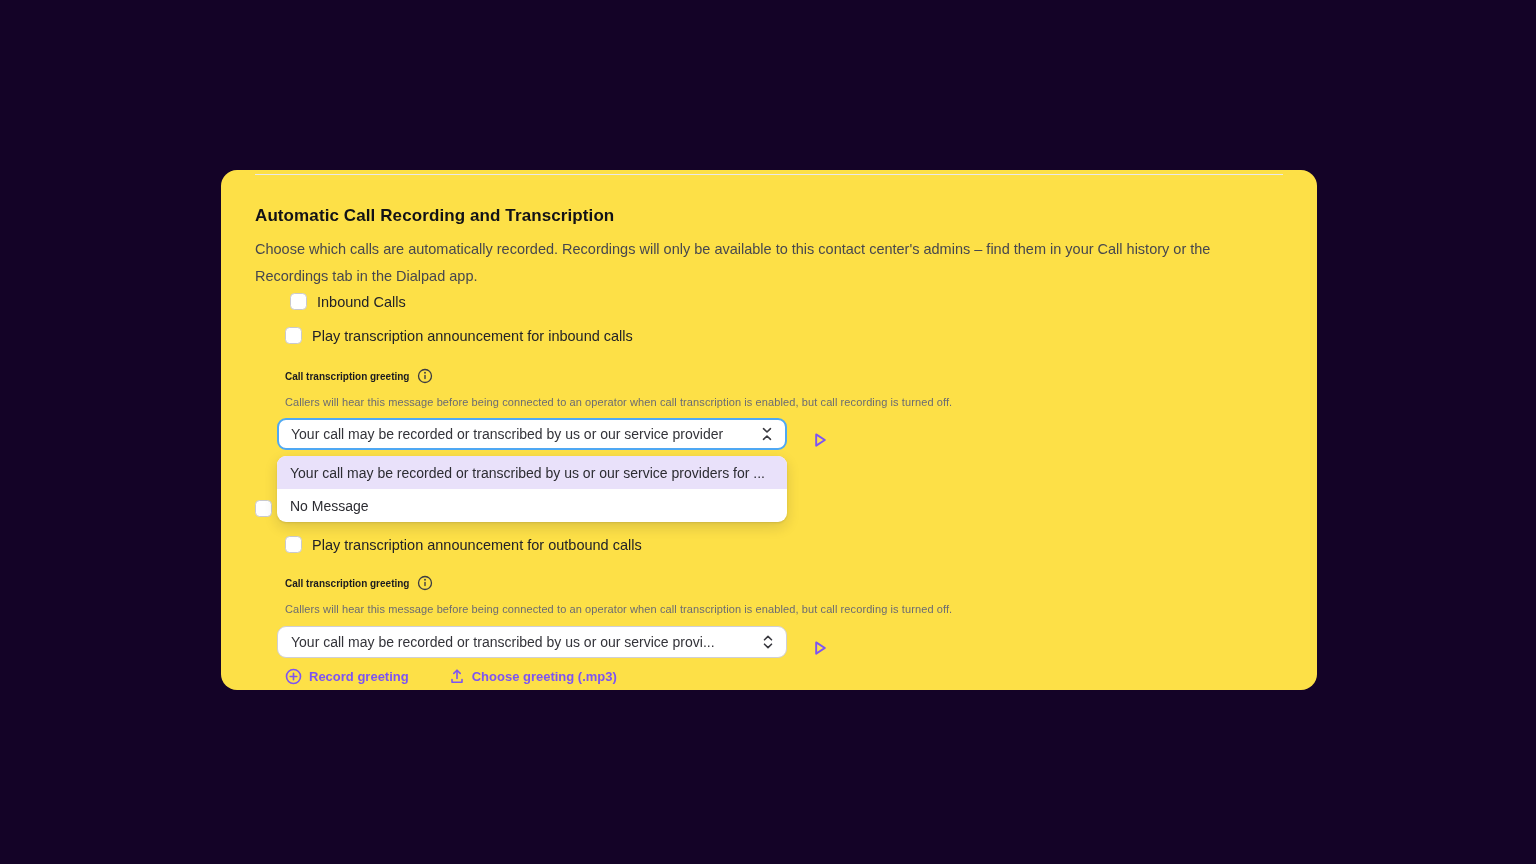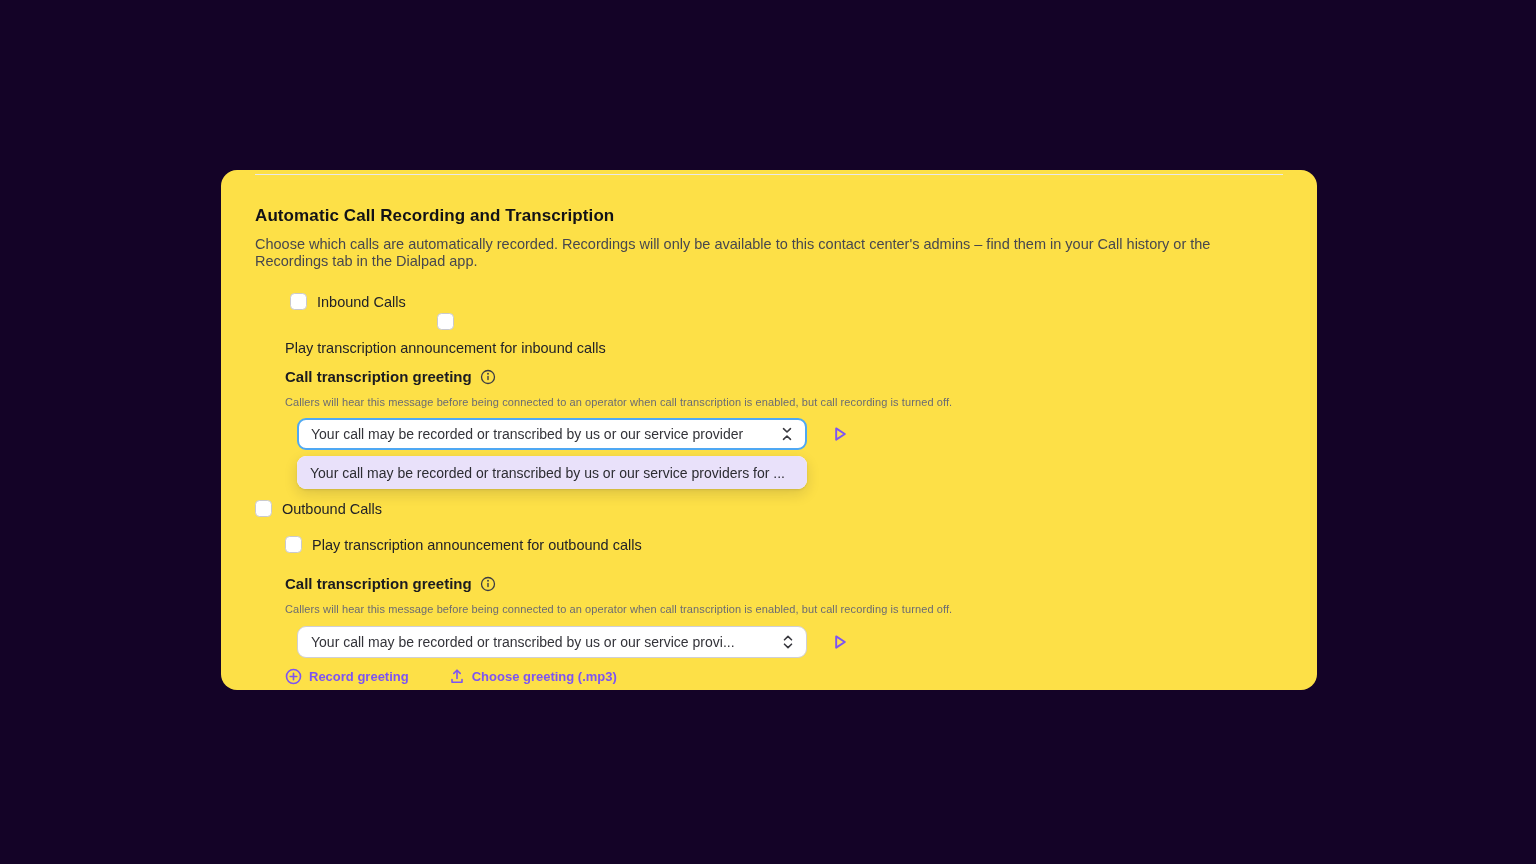--- a/index.html
+++ b/index.html
@@ -26,52 +26,52 @@
     height: 1px; background: #e8e8ec;
   }
 
   .section-title {
     position: absolute; left: 34px; top: 36px;
     font-size: 17px; font-weight: 700; color: #121217;
     letter-spacing: .1px;
   }
   .section-desc {
     position: absolute; left: 34px; top: 66px; width: 1032px;
-    font-size: 14.5px; line-height: 17px; color: #47474e;
+    font-size: 14.5px; line-height: 27px; color: #47474e;
   }
 
   .check-row { position: absolute; display: flex; align-items: center; gap: 10px; }
   .checkbox {
     width: 17px; height: 17px; flex: 0 0 17px;
     border: 1.5px solid #c9c9cf; border-radius: 4.5px;
     background: #ffffff; cursor: pointer;
   }
   .check-label { font-size: 14.5px; color: #222228; }
 
   .row-inbound  { left: 34px; top: 123px; padding-left: 35px; }
-  .row-inbound-announce { left: 64px; top: 143px; flex-direction: column; }
+  .row-inbound-announce { left: 64px; top: 157px; }
   .row-outbound { left: 34px; top: 330px; }
   .row-outbound-announce { left: 64px; top: 366px; text-align: right; }
 
   .greeting-label-row {
     position: absolute; left: 64px;
     display: flex; align-items: center; gap: 8px;
   }
-  .greeting-label { font-size: 15px; font-weight: 700; color: #1b1b20; }
+  .greeting-label { font-size: 10px; font-weight: 700; color: #1b1b20; }
   .glr-1 { top: 198px; }
   .glr-2 { top: 405px; }
 
   .help-text {
     position: absolute; left: 64px; width: 740px;
     font-size: 11px; color: #6b6b72; letter-spacing: .1px;
   }
   .help-1 { top: 226px; }
   .help-2 { top: 433px; }
 
-  .select-row { position: absolute; left: 76px; display: flex; align-items: center; }
+  .select-row { position: absolute; left: 56px; display: flex; align-items: flex-end; }
   .sel-1 { top: 248px; }
   .sel-2 { top: 456px; }
 
   .select-wrap { position: relative; width: 510px; }
   .select {
     position: relative;
     width: 510px; height: 32px;
     border: 1px solid #cfcfd5; border-radius: 9px;
     background: #ffffff;
     display: flex; align-items: center;
@@ -162,20 +162,21 @@
       <div class="select-wrap">
         <div class="select focused">
           <span class="select-value">Your call may be recorded or transcribed by us or our service provider</span>
           <svg class="select-icon" viewBox="0 0 14 15">
             <path d="M3.5 2.2 L7 5.5 L10.5 2.2" fill="none" stroke="#3a3a40" stroke-width="1.6" stroke-linecap="round" stroke-linejoin="round"></path>
             <path d="M3.5 12.8 L7 9.5 L10.5 12.8" fill="none" stroke="#3a3a40" stroke-width="1.6" stroke-linecap="round" stroke-linejoin="round"></path>
           </svg>
         </div>
         <div class="menu">
           <div class="menu-option highlighted">Your call may be recorded or transcribed by us or our service providers for ...</div>
+          <div class="menu-option">No Message</div>
         </div>
       </div>
       <button class="play-btn">
         <svg class="icon" width="18" height="18" viewBox="0 0 16 16">
           <path d="M4.6 3 L12.3 8 L4.6 13 Z" fill="none" stroke="#7d54f3" stroke-width="1.7" stroke-linejoin="round"></path>
         </svg>
       </button>
     </div>
 
     <div class="check-row row-outbound">

